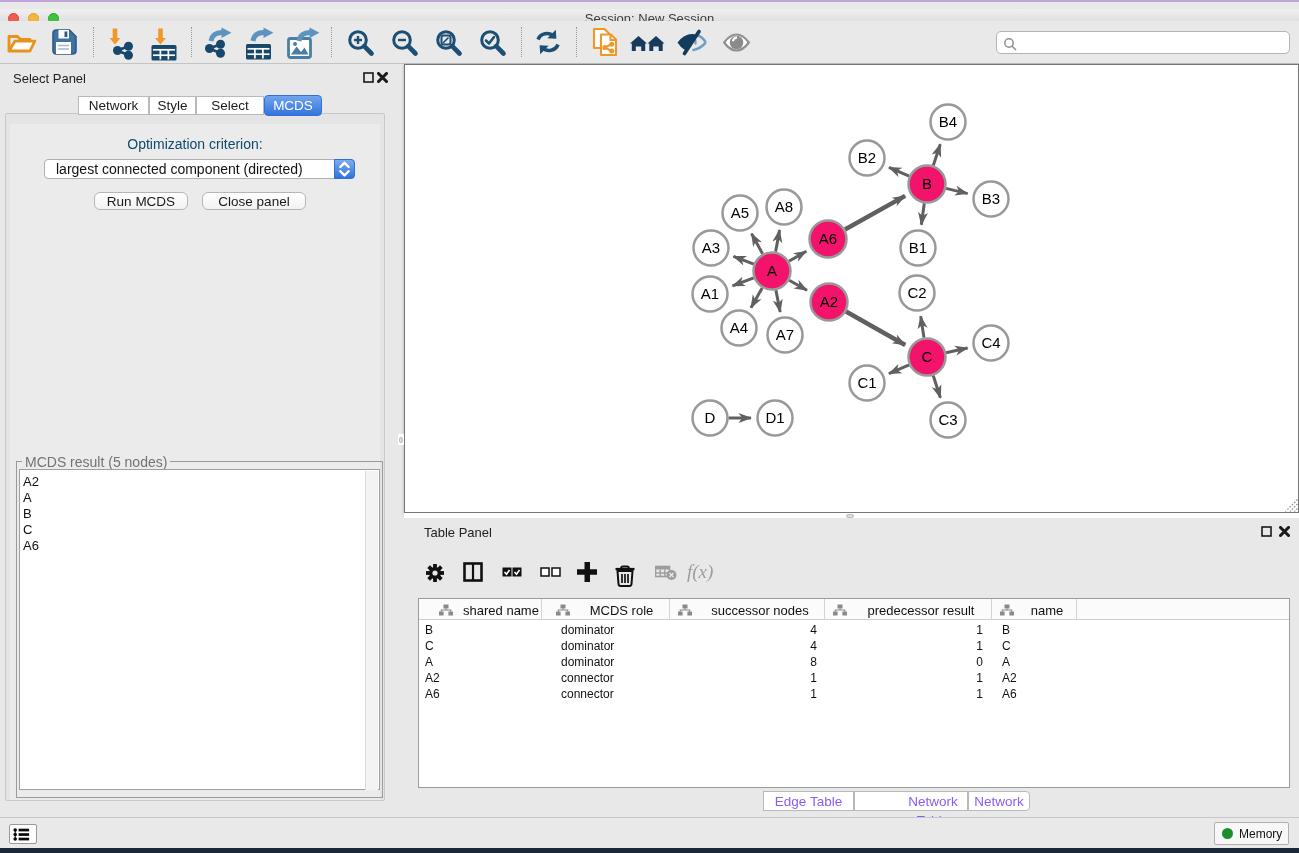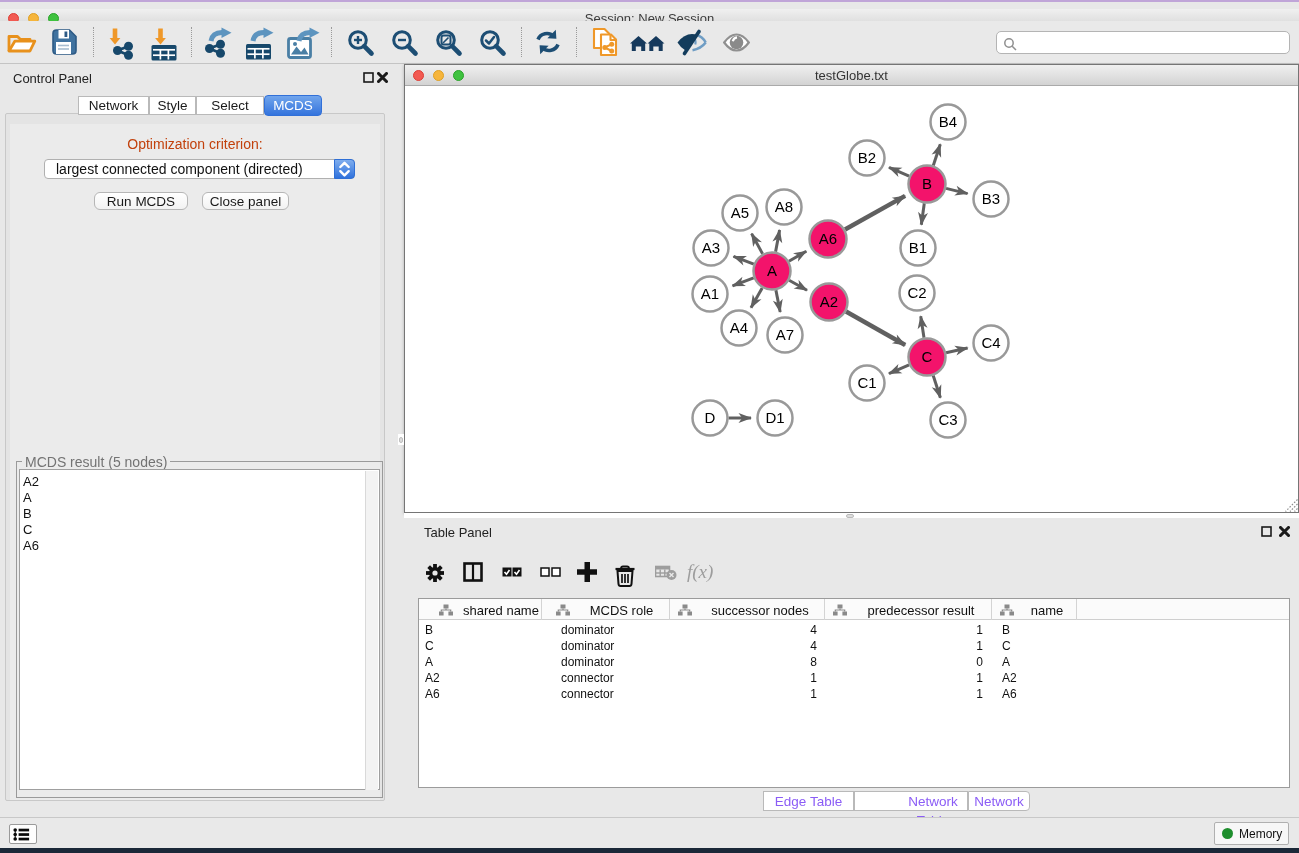--- a/index.html
+++ b/index.html
@@ -30,28 +30,28 @@
   #cpTitle { left:13px; top:71px; font-size:13px; color:#222; }
 
   
   .cptab { position:absolute; top:96px; height:19px; font-size:13.5px; color:#1a1a1a;
     background:#fff; border:1px solid #b9b9b9; text-align:center; line-height:18px; }
   .cptab.sel { background:linear-gradient(#71a5ec,#3474dd); color:#fff; border:1px solid #3170d8; border-radius:4px; top:95px; height:21px; line-height:20px; }
 
   #cpPane { left:5px; top:113px; width:380px; height:688px; background:#e4e4e4; border:1px solid #c8c8c8; border-radius:2px; }
   #cpInner { left:10px; top:124px; width:370px; height:676px; background:#ebebeb; }
 
-  #optLabel { left:0; top:136px; width:390px; text-align:center; font-size:14px; color:#c2410c; }
+  #optLabel { left:0; top:136px; width:390px; text-align:center; font-size:14px; color:#0c4a6e; }
 
   #combo { left:44px; top:159px; width:311px; height:20px; background:#fff; border:1px solid #b0b0b0; border-radius:4px; font-size:14px; color:#111; line-height:18px; padding-left:11px; }
   #comboBtn { left:334px; top:159px; width:21px; height:20px; border-radius:0 4px 4px 0; background:linear-gradient(#7eadee,#3072dc); border:1px solid #2f6fd6; }
 
   .aquabtn { position:absolute; background:linear-gradient(#ffffff,#f2f2f2); border:1px solid #b6b6b6; border-radius:6px; font-size:13.5px; color:#1a1a1a; text-align:center; }
   #runbtn { left:94px; top:192px; width:94px; height:18px; line-height:17px; }
-  #closebtn { left:202px; top:192px; width:87px; height:18px; line-height:17px; }
+  #closebtn { left:202px; top:192px; width:104px; height:18px; line-height:17px; }
 
   
   #fs { left:16px; top:461px; width:367px; height:337px; border:1px solid #9a9a9a; background:transparent; }
   #fsLabel { left:22px; top:454px; background:#ebebeb; font-size:14px; color:#737373; padding:0 3px; }
   #fsList { left:19px; top:469px; width:361px; height:321px; background:#fff; border:1px solid #9f9f9f; font-size:13px; color:#111; line-height:16px; padding:4px 0 0 3px; }
   #fsScroll { position:absolute; right:1px; top:1px; width:13px; height:319px; background:#f3f3f3; border-left:1px solid #d9d9d9; }
 
   
   #netwin { left:404px; top:64px; width:895px; height:449px; background:#fff; border:1px solid #757575; box-shadow:0 1px 3px rgba(0,0,0,0.25); }
   #netbar { left:0; top:0; width:100%; height:21px; background:linear-gradient(#f0f0f0,#d3d3d3); border-bottom:1px solid #aaa; }
@@ -220,45 +220,39 @@
 <svg class="abs" style="left:723px;top:12px" width="27" height="19" viewBox="0 0 27 19">
       <path d="M1.2,9.5 Q7,1.5 13.5,1.5 Q20,1.5 25.8,9.5 Q20,17.5 13.5,17.5 Q7,17.5 1.2,9.5 Z" fill="#fff" stroke="#909090" stroke-width="2.2"></path>
       <circle cx="13.5" cy="9.5" r="6.8" fill="#8a8a8a"></circle>
       <path d="M9.8,8.2 Q10.5,4.8 14,4.3" fill="none" stroke="#fff" stroke-width="2.2"></path>
     </svg>
 
   <div class="abs" id="search"></div>
 </div>
 
 <div class="abs" id="cp"></div>
-<div class="abs" id="cpTitle">Control Panel</div>
+<div class="abs" id="cpTitle">Select Panel</div>
 <div class="abs" id="cpPane"></div>
 <div class="abs" id="cpInner"></div>
 <div class="cptab" style="left:78px; width:71px;">Network</div>
 <div class="cptab" style="left:149px; width:47px;">Style</div>
 <div class="cptab" style="left:196px; width:68px;">Select</div>
 <div class="cptab sel" style="left:264px; width:58px;">MCDS</div>
 <div class="abs" id="optLabel">Optimization criterion:</div>
 <div class="abs" id="combo">largest connected component (directed)</div>
 <div class="abs" id="comboBtn"></div>
 <div class="aquabtn" id="runbtn">Run MCDS</div>
 <div class="aquabtn" id="closebtn">Close panel</div>
 <div class="abs" id="fs"></div>
 <div class="abs" id="fsLabel">MCDS result (5 nodes)</div>
 <div class="abs" id="fsList">A2<br>A<br>B<br>C<br>A6
   <div id="fsScroll"></div>
 </div>
 
 <div class="abs" id="netwin">
-  <div class="abs" id="netbar">
-    <div class="title">testGlobe.txt</div>
-    <div class="tl r" style="left:8px; top:5px;"></div>
-    <div class="tl y" style="left:28px; top:5px;"></div>
-    <div class="tl g" style="left:48px; top:5px;"></div>
-  </div>
   <svg class="abs" style="left:0;top:22px;" width="893" height="423" viewBox="0 0 893 423">
 <defs>
         <marker id="arr" markerUnits="userSpaceOnUse" markerWidth="15" markerHeight="12" refX="13" refY="5.5" orient="auto">
           <path d="M0.5,0.5 L14,5.5 L0.5,10.5 L4.2,5.5 Z" fill="#606060"></path>
         </marker>
       </defs>
 <line x1="357.6" y1="166.9" x2="346.6" y2="146.6" stroke="#606060" stroke-width="3" marker-end="url(#arr)"></line>
 <line x1="370.6" y1="164.8" x2="374.6" y2="143.1" stroke="#606060" stroke-width="3" marker-end="url(#arr)"></line>
 <line x1="348.8" y1="177.1" x2="328.5" y2="169.3" stroke="#606060" stroke-width="3" marker-end="url(#arr)"></line>
 <line x1="348.7" y1="190.8" x2="327.5" y2="198.8" stroke="#606060" stroke-width="3" marker-end="url(#arr)"></line>

